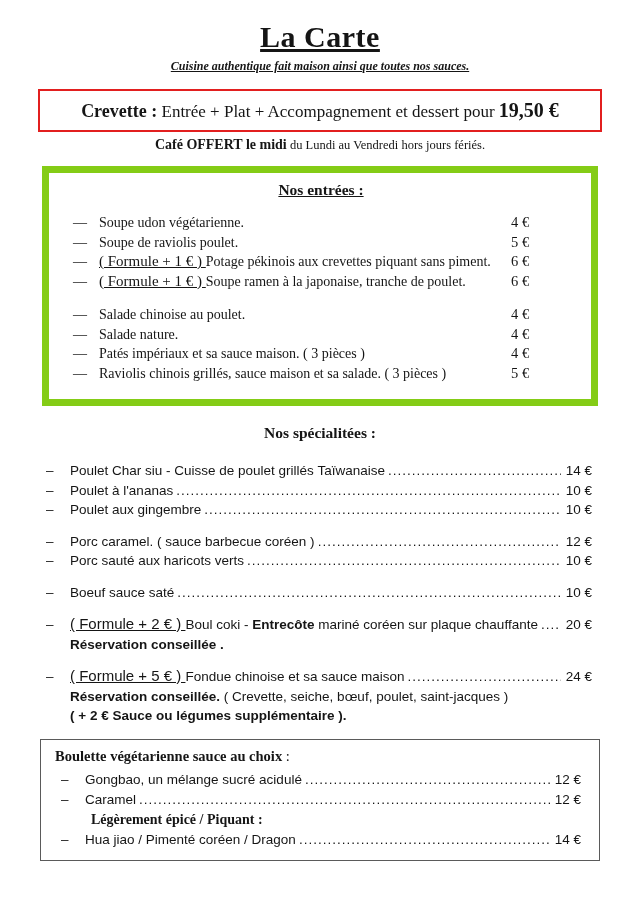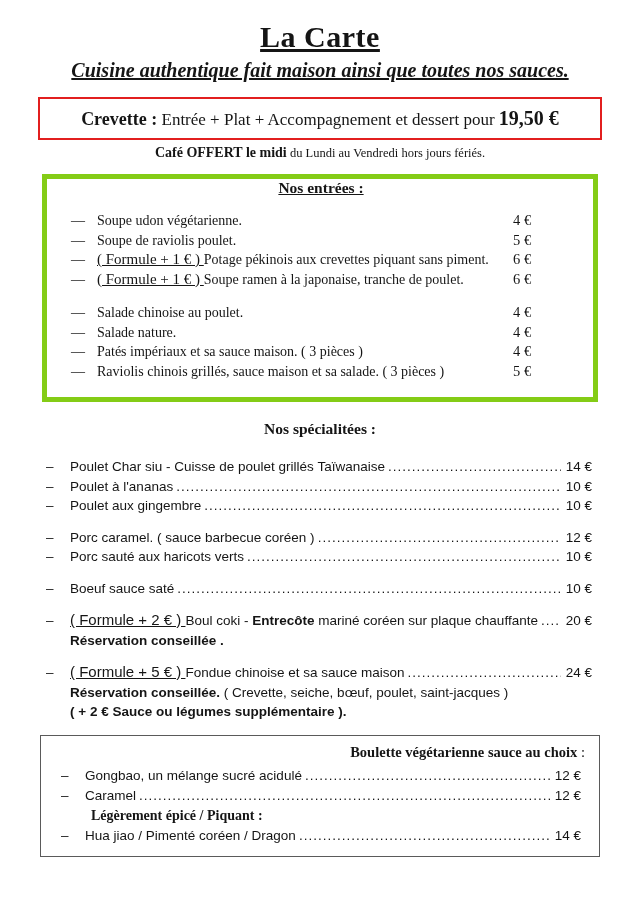--- a/index.html
+++ b/index.html
@@ -10,43 +10,43 @@
     font-family: "Liberation Serif", serif;
     overflow: hidden;
   }
   .page { padding-top: 20px; }
 
   .title {
     text-align: center; font-size: 30px; font-weight: 700;
     text-decoration: underline; margin: 0 0 5px 0; letter-spacing: .5px;
   }
   .subtitle {
-    text-align: center; font-size: 20px; font-weight: 700; font-style: italic;
+    text-align: center; font-size: 12px; font-weight: 700; font-style: italic;
     text-decoration: underline;
   }
 
   .formule-box {
     margin: 15px 38px 0 38px;
     border: 2px solid #e21f1f;
     padding: 8px 6px;
     text-align: center;
     white-space: nowrap;
   }
   .formule-label { font-weight: 700; font-size: 18px; }
   .formule-text  { font-size: 17px; }
   .formule-price { font-weight: 700; font-size: 20px; }
 
   .cafe { text-align: center; margin-top: 3px; }
   .cafe-main   { font-weight: 700; font-size: 14px; }
   .cafe-detail { font-size: 12.5px; }
 
   .entrees-box {
     margin: 13px 42px 0 42px;
-    border: 5px solid #84cc16;
-    padding: 0 22px 16px 24px;
+    border: 7px solid #84cc16;
+    padding: 8px 22px 16px 24px;
   }
   .entrees-title {
     text-align: center; font-weight: 700; font-size: 15.5px;
     text-decoration: underline; margin-bottom: 14px;
   }
   .entree-row { display: flex; align-items: flex-end; font-size: 14px; line-height: 19.5px; }
   .entree-row.mt { margin-top: 14px; }
   .dash { flex: none; width: 26px; }
   .dash::before { content: "—"; }
   .prefix-sm { font-size: 15px; text-decoration: underline; }
@@ -78,21 +78,21 @@
     margin: 0 48px 1px 70px;
     font-size: 13.5px; line-height: 18.5px; font-weight: 700;
   }
   .spec-note .normal { font-weight: 400; }
 
   .boulette-box {
     margin: 13px 40px 0 40px;
     border: 1px solid #5a5a5a;
     padding: 8px 14px 10px 14px;
   }
-  .boulette-title { text-align: right; font-size: 14.5px; margin-bottom: 5px; font-family: "Liberation Serif", serif; }
+  .boulette-title { text-align: left; font-size: 14.5px; margin-bottom: 5px; font-family: "Liberation Serif", serif; }
   .btitle-bold { font-weight: 700; }
   .b-row {
     display: flex; align-items: baseline;
     font-family: "Liberation Sans", sans-serif;
     font-size: 13.5px; line-height: 20px;
     padding: 0 4px 0 6px;
   }
   .b-sub {
     font-weight: 700; font-size: 14px; line-height: 20px;
     padding-left: 36px; font-family: "Liberation Serif", serif;

